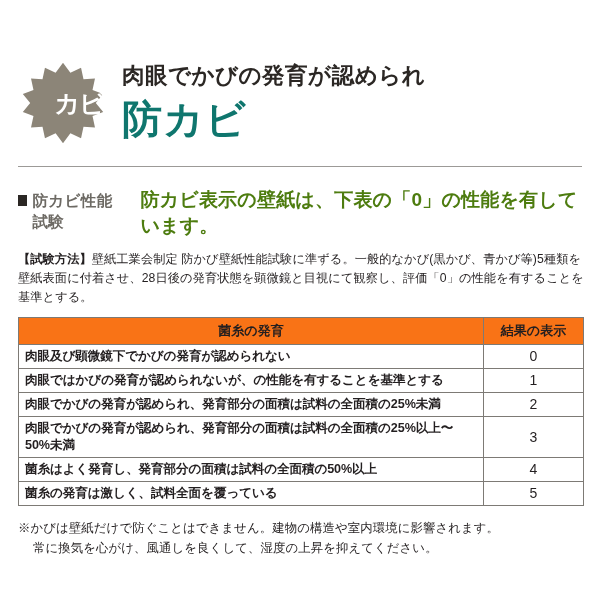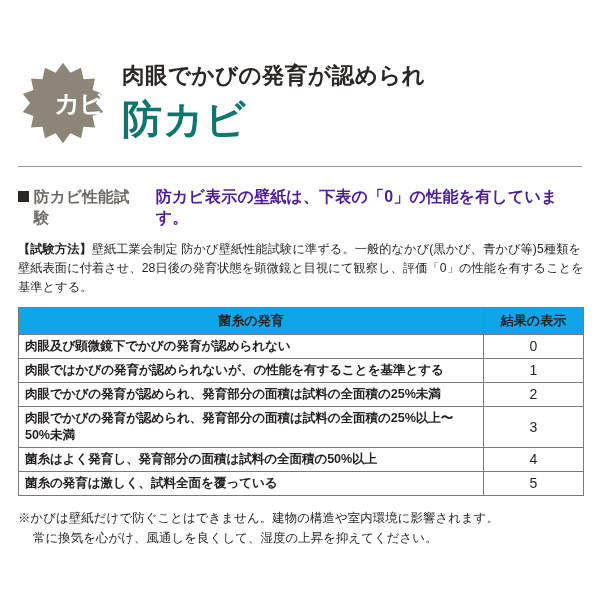--- a/index.html
+++ b/index.html
@@ -105,22 +105,22 @@
     top: 0px;
   }
   .section-title {
     font-weight: bold;
     font-size: 15.5px;
     color: #6d6a64;
     letter-spacing: 0.4px;
   }
   .section-note {
     font-weight: bold;
-    font-size: 16px;
-    color: #4c1d95;
+    font-size: 19px;
+    color: #4d7c0f;
     margin-left: 12px;
     letter-spacing: 0.2px;
   }
 
   
   .method {
     margin-top: 11px;
     font-size: 12.2px;
     line-height: 1.55;
     color: #231f20;
@@ -139,21 +139,21 @@
     table-layout: fixed;
   }
   table.result th,
   table.result td {
     border: 1px solid #7d7a75;
     font-size: 12.6px;
     padding: 3px 6px;
     color: #231f20;
   }
   table.result thead th {
-    background: #0ea5e9;
+    background: #f97316;
     font-weight: bold;
     text-align: center;
     font-size: 13px;
     padding: 4px 6px;
     margin-top: 48px;
   }
   table.result thead th.col-desc {
     width: 452px;
   }
   table.result tbody td.desc {

